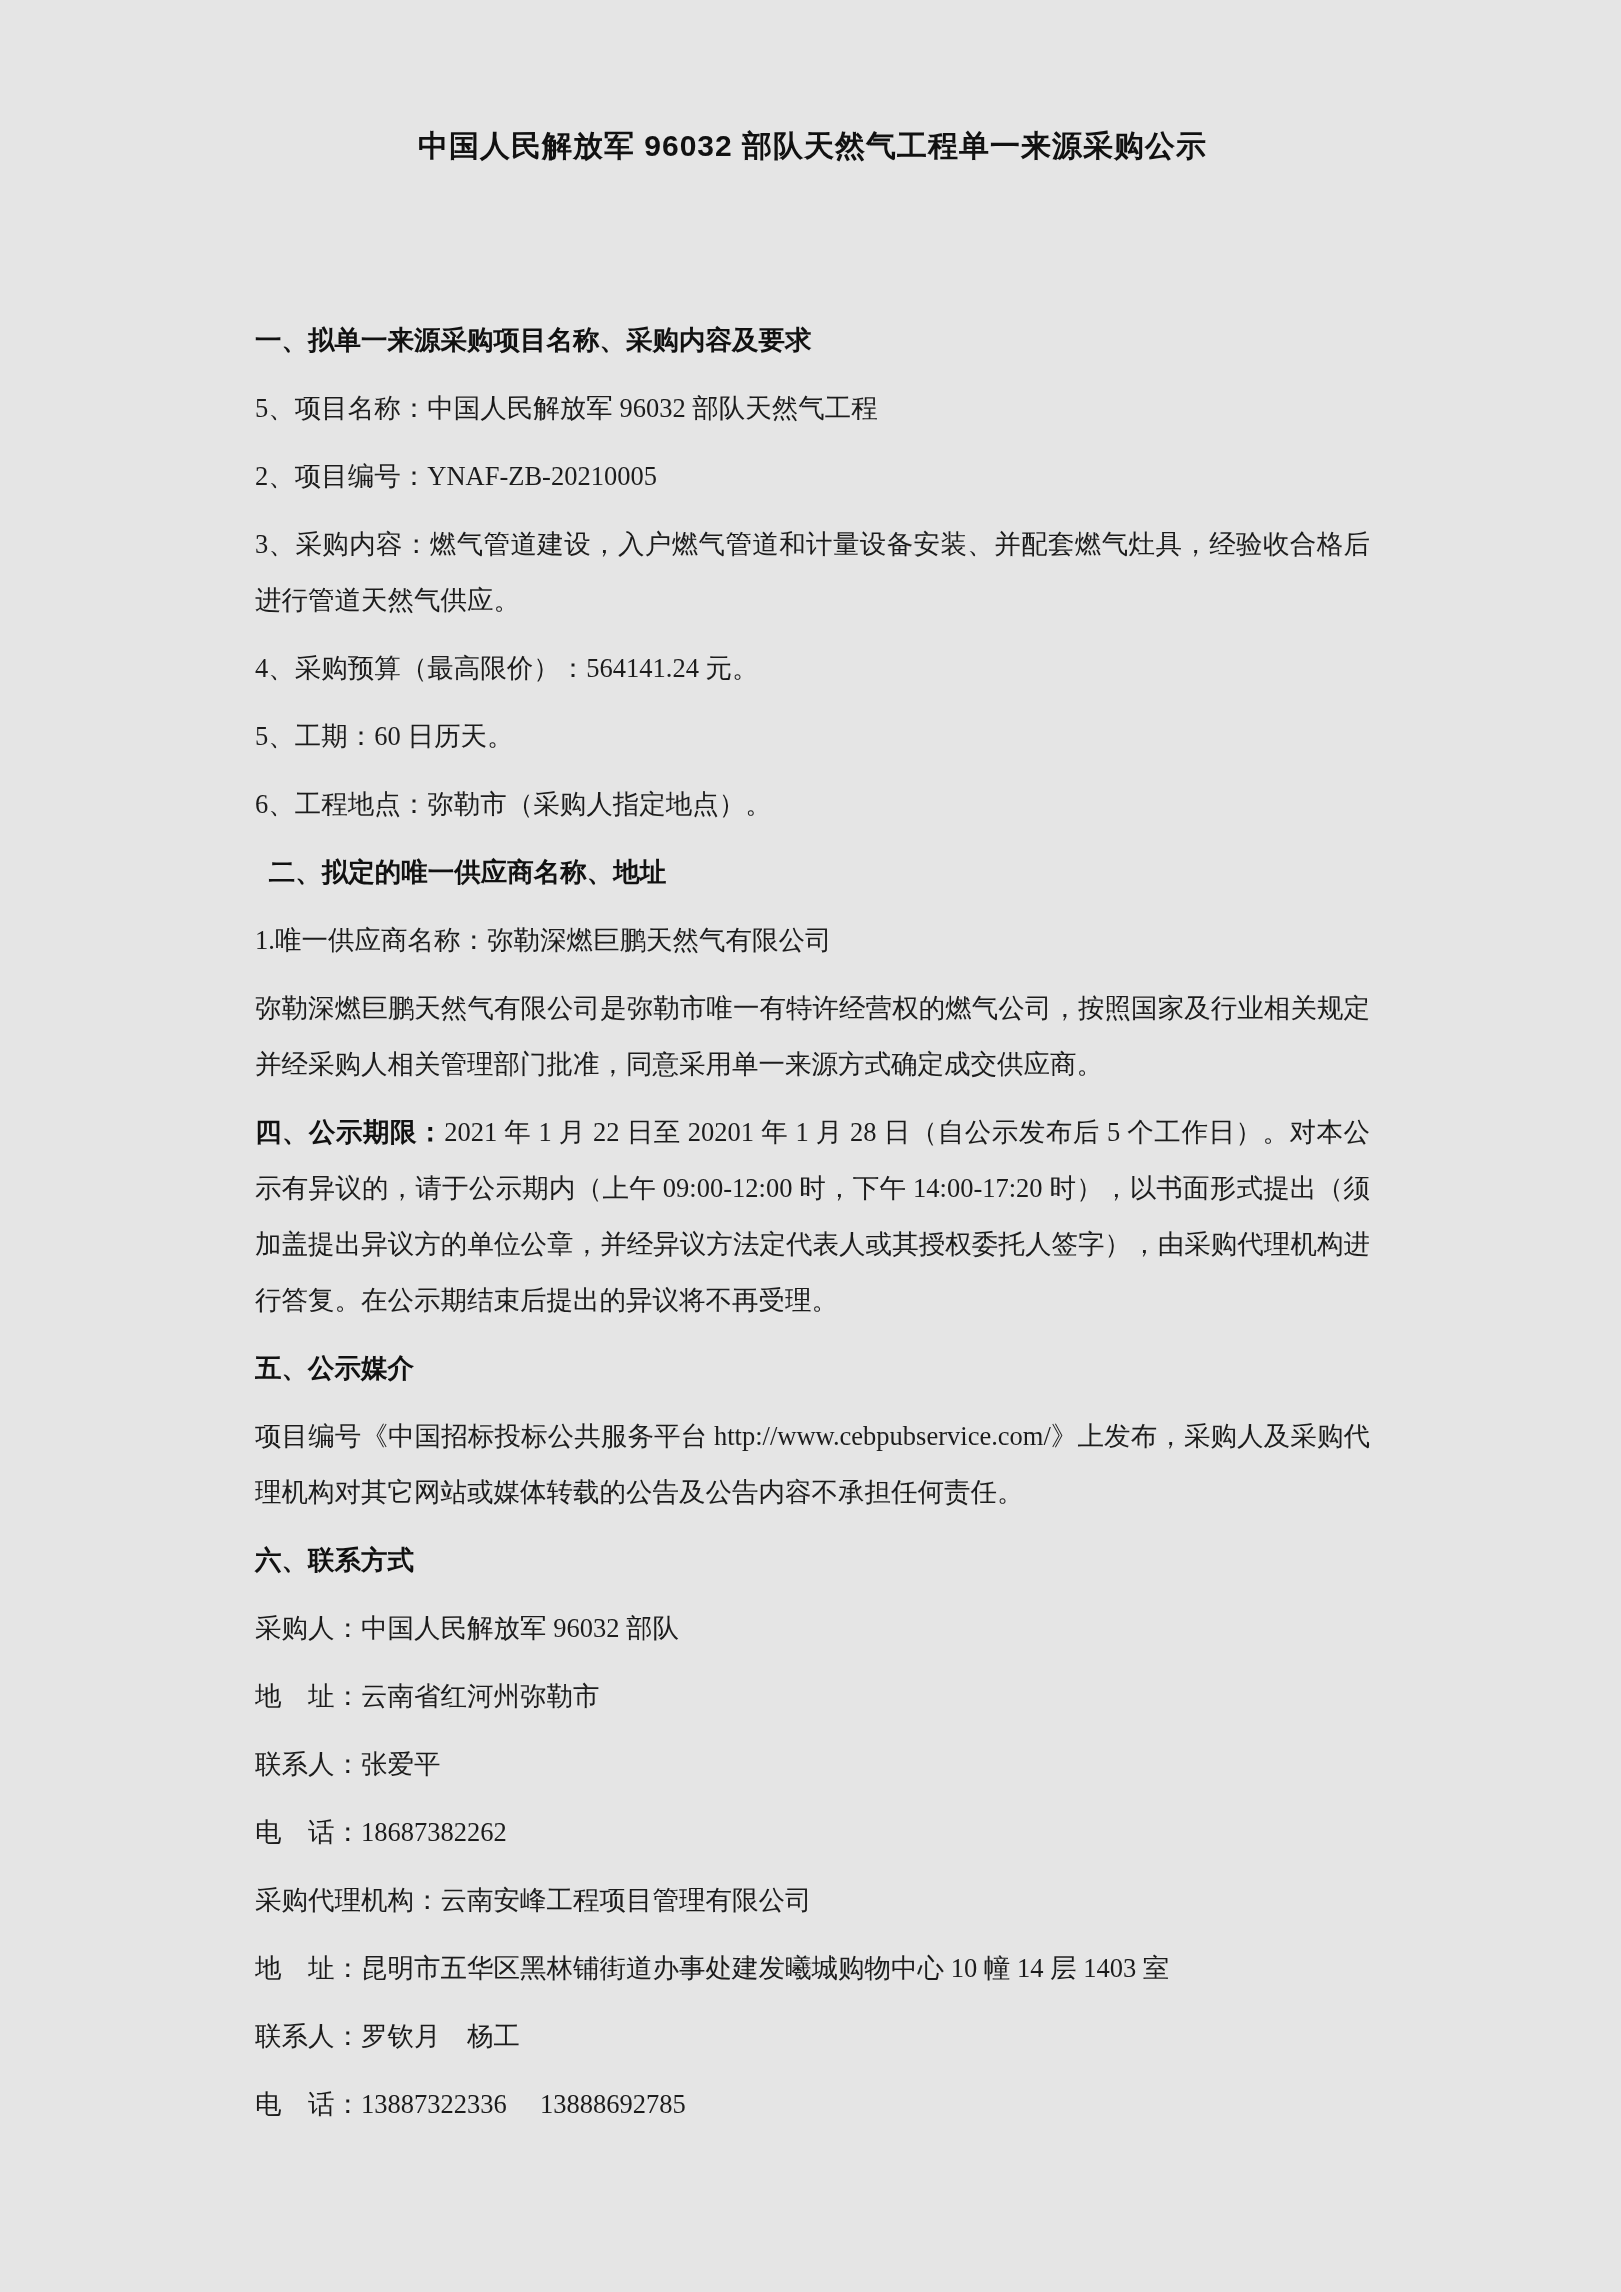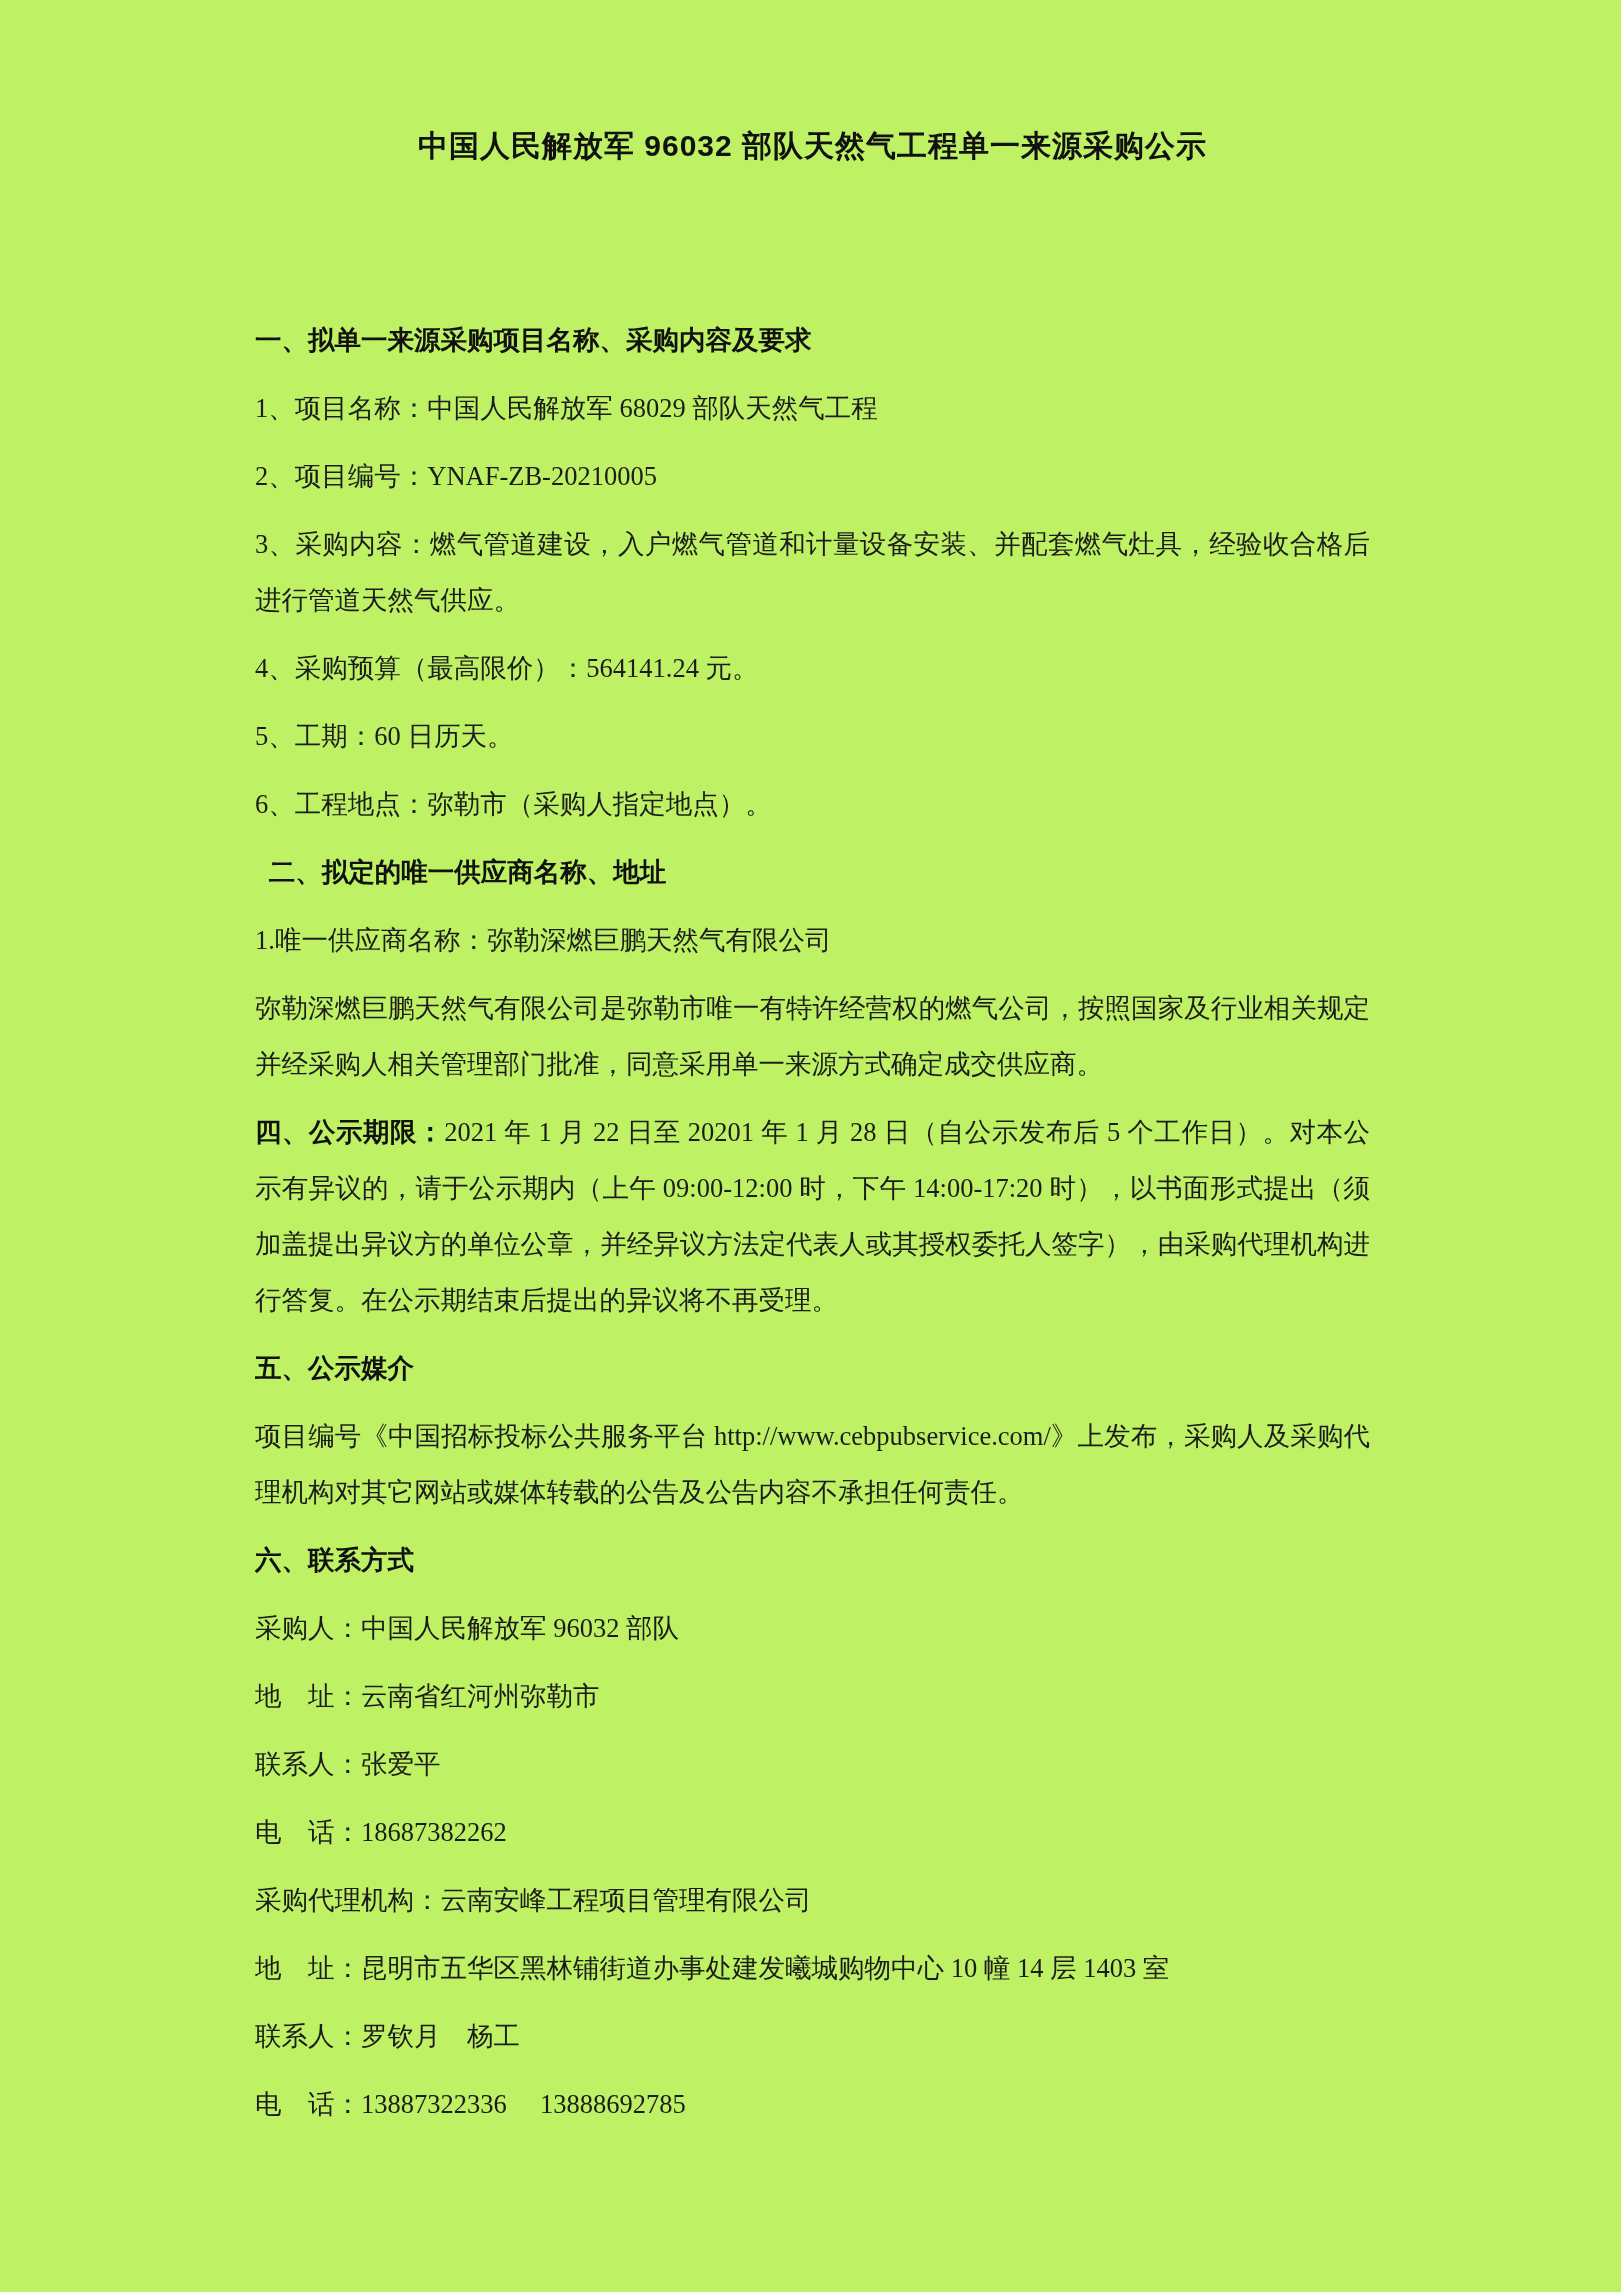--- a/index.html
+++ b/index.html
@@ -12,21 +12,21 @@
     height: 2293px;
     font-family: "Liberation Serif", "DejaVu Serif", serif;
     color: #1c1c1c;
     overflow: hidden;
   }
   .page {
     box-sizing: border-box;
     width: 1621px;
     height: 2293px;
     padding: 116px 239px 0 243px;
-    background: #bef264;
+    background: #e5e5e5;
   }
   .doc-title {
     margin: 0 0 137px 0;
     font-family: "Liberation Sans", "DejaVu Sans", sans-serif;
     font-weight: 700;
     font-size: 30px;
     line-height: 59px;
     text-align: center;
     letter-spacing: 1px;
     color: #111111;
@@ -55,21 +55,21 @@
   }
 </style>
 </head>
 <body>
 
 <div class="page">
 
   <h1 class="doc-title">中国人民解放军 96032 部队天然气工程单一来源采购公示</h1>
 
   <p class="ln hd">一、拟单一来源采购项目名称、采购内容及要求</p>
-  <p class="ln">1、项目名称：中国人民解放军 68029 部队天然气工程</p>
+  <p class="ln">5、项目名称：中国人民解放军 96032 部队天然气工程</p>
   <p class="ln">2、项目编号：YNAF-ZB-20210005</p>
   <p class="ln just">3、采购内容：燃气管道建设，入户燃气管道和计量设备安装、并配套燃气灶具，经验收合格后进行管道天然气供应。</p>
   <p class="ln">4、采购预算（最高限价）：564141.24 元。</p>
   <p class="ln">5、工期：60 日历天。</p>
   <p class="ln">6、工程地点：弥勒市（采购人指定地点）。</p>
 
   <p class="ln hd indent">二、拟定的唯一供应商名称、地址</p>
   <p class="ln">1.唯一供应商名称：弥勒深燃巨鹏天然气有限公司</p>
 
   <p class="ln just">弥勒深燃巨鹏天然气有限公司是弥勒市唯一有特许经营权的燃气公司，按照国家及行业相关规定并经采购人相关管理部门批准，同意采用单一来源方式确定成交供应商。</p>

